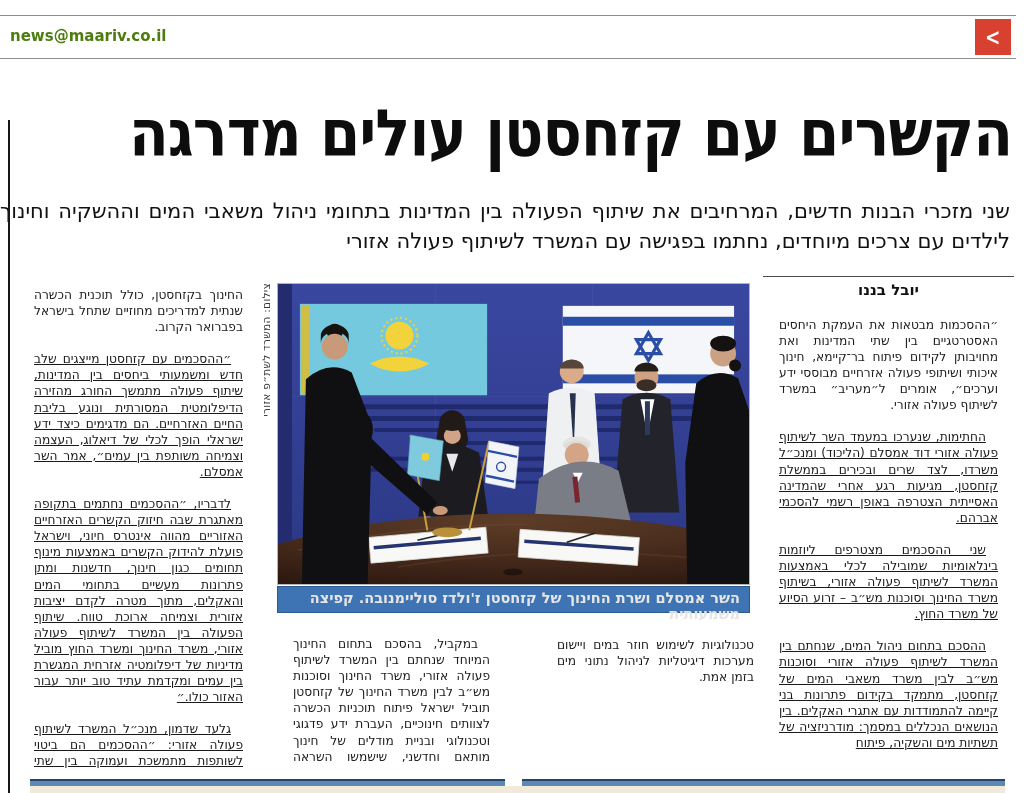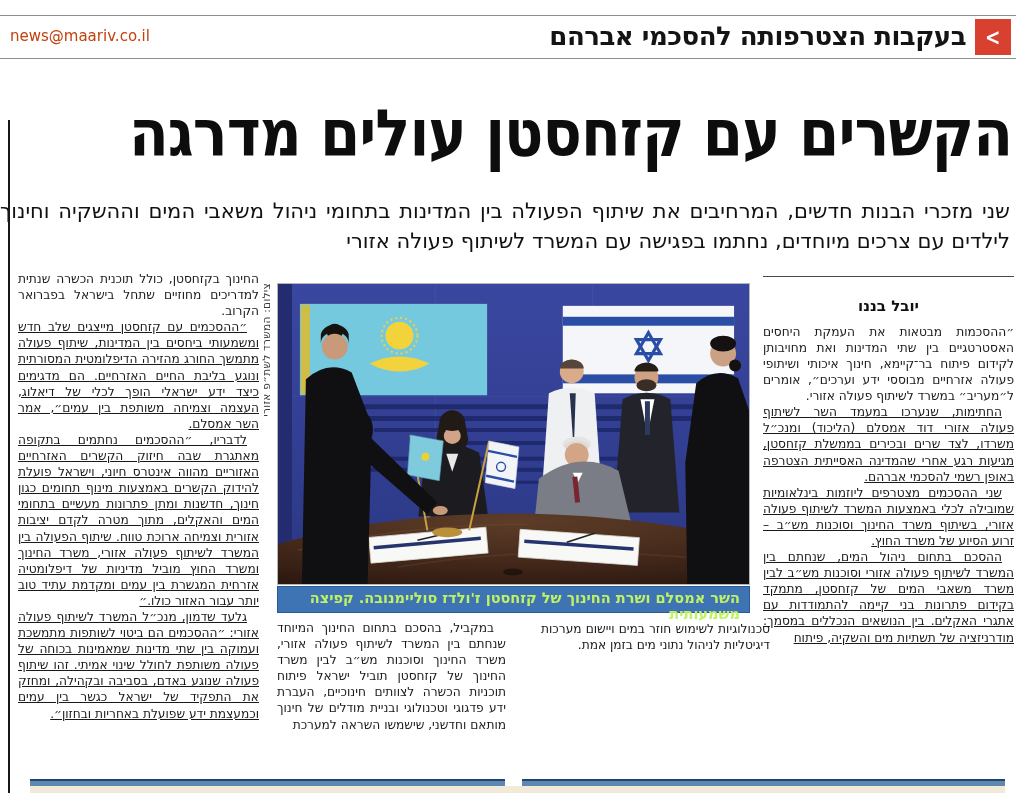--- a/index.html
+++ b/index.html
@@ -4,54 +4,54 @@
 <style>
   html,body{margin:0;padding:0;background:#e9e9e9;}
   .page{
     position:relative;width:1024px;height:793px;background:#ffffff;
     font-family:"DejaVu Sans",sans-serif;overflow:hidden;margin:0 auto;
   }
   
   .rule{position:absolute;left:0;right:8px;height:1px;background:#8d8d8d;}
   .rule.top{top:15px;}
   .rule.bottom{top:58px;}
-  .email{position:absolute;left:10px;top:27px;font-size:15px;font-weight:400;color:#c2410c;direction:ltr;}
+  .email{position:absolute;left:10px;top:27px;font-size:15px;font-weight:700;color:#4d7c0f;direction:ltr;}
   .kicker{position:absolute;right:58px;top:21px;font-size:26px;font-weight:800;color:#141414;direction:rtl;letter-spacing:-0.5px;}
   .arrowbox{position:absolute;right:13px;top:19px;width:36px;height:36px;background:#d8402f;display:flex;align-items:center;justify-content:center;}
   .arrowbox span{color:#fff;font-weight:900;font-size:23px;line-height:1;transform:scaleX(0.8);}
   
   .headline{
     position:absolute;right:12px;left:14px;top:96px;direction:rtl;text-align:right;
     font-size:58px;font-weight:900;color:#0d0d0d;letter-spacing:-1px;
     transform:scaleY(1.12);transform-origin:top right;white-space:nowrap;
   }
   .subheadline{
     position:absolute;right:14px;left:0;top:196px;direction:rtl;text-align:justify;
     font-size:21px;font-weight:400;color:#111;line-height:1.45;
   }
   
   .vrule{position:absolute;left:8px;top:120px;width:2px;height:673px;background:#161616;}
   
   .col{position:absolute;direction:rtl;text-align:justify;color:#1a1a1a;font-size:12.2px;line-height:1.32;overflow:hidden;}
-  .col p{margin:0;}
+  .col p{margin:16px;}
   .col p + p{text-indent:12px;text-decoration:underline;}
   .col p.indent{text-indent:12px;}
   .lead{font-weight:bold;}
   .col-right{left:763px;top:276px;width:251px;height:492px;}
   .col-left{left:18px;top:271px;width:241px;height:497px;}
   .col-mid-right{left:541px;top:621px;width:229px;height:148px;}
   .col-mid-left{left:277px;top:620px;width:229px;height:148px;}
-  .byline-wrap{border-top:1px solid #4a4a4a;padding-top:20px;margin-bottom:7px;}
+  .byline-wrap{border-top:1px solid #4a4a4a;padding-top:4px;margin-bottom:7px;}
   .byline{text-align:center;font-weight:bold;font-size:15px;color:#111;}
   
   .photo{position:absolute;left:277px;top:283px;width:473px;height:302px;border:1px solid #b5b5b5;box-sizing:border-box;background:#35429a;}
   .photo svg{display:block;width:100%;height:100%;}
   .caption{
     position:absolute;left:277px;top:586px;width:473px;height:27px;box-sizing:border-box;
-    background:#3f74b4;border:1px solid #2c5a95;color:#bef264;font-weight:bold;font-size:14.5px;
+    background:#3f74b4;border:1px solid #2c5a95;color:#e5e5e5;font-weight:bold;font-size:14.5px;
     direction:rtl;text-align:right;padding:3px 9px 0 6px;
   }
   .photo-credit{
     position:absolute;left:116px;top:427px;width:302px;height:14px;
     transform:rotate(-90deg);direction:rtl;text-align:right;
     font-size:10.5px;color:#3a3a3a;letter-spacing:0.3px;
   }
   
   .bluebar{position:absolute;top:779px;height:7px;background:linear-gradient(#24466e 0 30%,#5d88b4 30%);}
   .bluebar.left{left:30px;width:475px;}
@@ -59,21 +59,20 @@
   .creamstrip{position:absolute;top:786px;left:30px;width:975px;height:7px;background:#f1ead8;}
 </style>
 </head>
 <body>
 
 <div class="page">
 
   <div class="rule top"></div>
   <div class="rule bottom"></div>
   <div class="email">news@maariv.co.il</div>
-  <div class="kicker">בעקבות הצטרפותה להסכמי אברהם</div>
   <div class="arrowbox">
       <span>&lt;</span>
     </div>
 
   <div class="headline">הקשרים עם קזחסטן עולים מדרגה</div>
   <div class="subheadline">שני מזכרי הבנות חדשים, המרחיבים את שיתוף הפעולה בין המדינות בתחומי ניהול משאבי המים וההשקיה וחינוך לילדים עם צרכים מיוחדים, נחתמו בפגישה עם המשרד לשיתוף פעולה אזורי</div>
 
   <div class="vrule"></div>
 
   <div class="col col-right">

